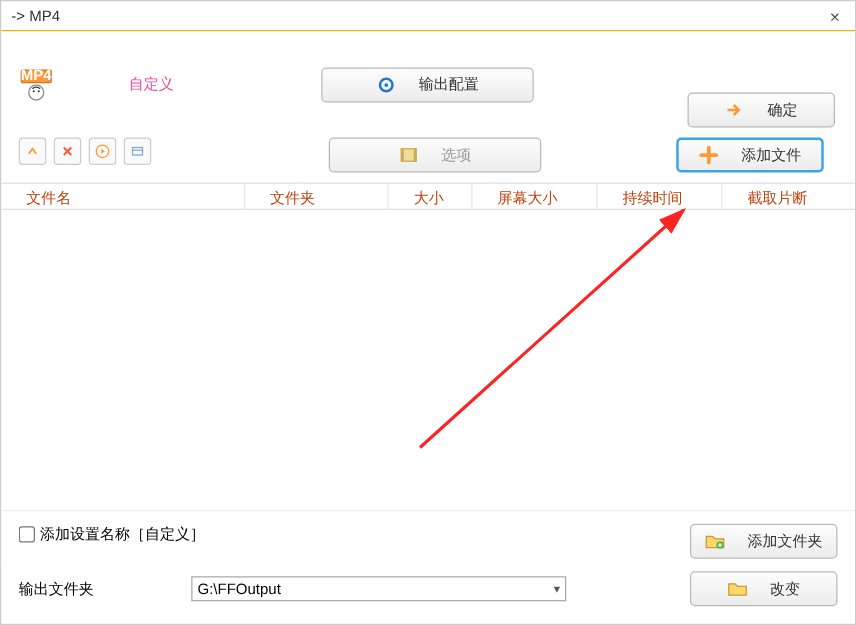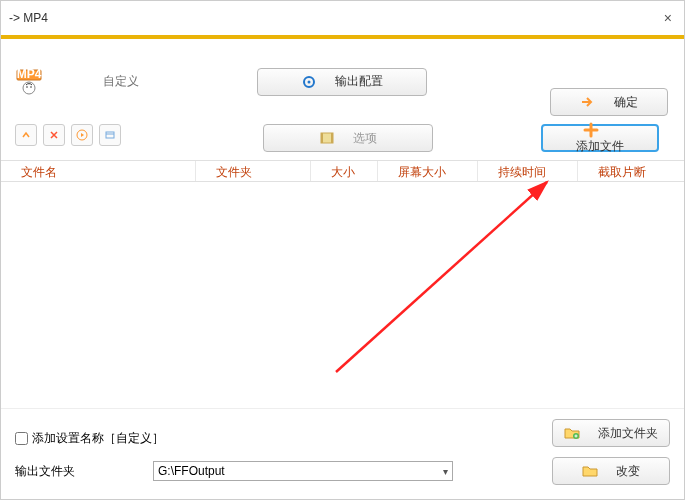--- a/index.html
+++ b/index.html
@@ -1,39 +1,39 @@
 <!DOCTYPE html>
 <html><head>
 <meta charset="utf-8">
 <style>
   * { box-sizing: border-box; margin: 0; padding: 0; font-family: "Microsoft YaHei", Arial, sans-serif; font-size: 12px; }
   body { background: #fff; width: 685px; height: 500px; position: relative; border: 1px solid #ccc; }
-  .titlebar { height: 38px; display: flex; align-items: center; padding: 0 8px; border-bottom: 4px solid #eab308; }
+  .titlebar { height: 24px; display: flex; align-items: center; padding: 0 8px; border-bottom: 1px solid #eab308; }
   .titlebar .title { font-size: 12px; color: #333; }
   .titlebar .spacer { flex: 1; }
   .titlebar .close { font-size: 14px; color: #555; cursor: pointer; padding: 0 4px; }
   .top-row { display: flex; align-items: center; padding: 8px 14px 4px 14px; gap: 8px; }
   .format-icon { width: 28px; height: 28px; position: relative; }
-  .profile-label { width: 140px; text-align: center; color: #737373; }
+  .profile-label { width: 140px; text-align: center; color: #ec4899; }
   .btn { display: inline-flex; align-items: center; justify-content: center; height: 28px; border: 1px solid #b8b8b8; border-radius: 4px; background: linear-gradient(#fdfdfd,#ececec); cursor: pointer; }
   .btn.large { width: 170px; }
   .btn.xlarge { width: 118px; }
   .btn .icon { width: 16px; height: 16px; margin-right: 18px; display: inline-flex; align-items: center; justify-content: center; }
   .btn .label { color: #333; }
   .btn.disabled .label { color: #999; }
   .btn.highlighted { border: 2px solid #3ba3e8; }
   .second-row { display: flex; align-items: flex-start; padding: 4px 23px 8px 14px; gap: 6px; }
   .small-btn { width: 22px; height: 22px; border: 1px solid #ccc; border-radius: 3px; background: #fafafa; display: inline-flex; align-items: center; justify-content: center; cursor: pointer; }
   .table-header { display: flex; background: #fff; border-top: 1px solid #e0e0e0; border-bottom: 1px solid #e0e0e0; height: 22px; }
   .th { padding: 3px 20px; border-right: 1px solid #e8e8e8; color: #c2410c; }
   .th:last-child { border-right: none; }
   .table-body { height: 286px; background: #fff; position: relative; }
   .arrow-annotation { position: absolute; pointer-events: none; }
   .bottom-area { position: absolute; bottom: 0; left: 0; right: 0; padding: 10px 14px 14px 14px; border-top: 1px solid #eee; }
-  .bottom-row { display: flex; align-items: flex-end; margin-bottom: 10px; }
+  .bottom-row { display: flex; align-items: flex-start; margin-bottom: 10px; }
   .checkbox-wrap { display: inline-flex; align-items: center; gap: 4px; }
   .checkbox-wrap input { width: 13px; height: 13px; }
   .path-row { display: flex; align-items: center; gap: 15px; }
   .path-input { width: 300px; height: 20px; border: 1px solid #aaa; padding: 1px 4px; background: #fff; display: flex; align-items: center; justify-content: space-between; }
   .path-input .dd { font-size: 10px; color: #555; }
 </style>
 </head>
 <body>
 
 <div class="titlebar">
@@ -103,21 +103,21 @@
     <span class="icon">
       <svg width="16" height="16" viewBox="0 0 16 16">
           <rect x="2" y="3" width="12" height="10" fill="#eedd99" stroke="#ccaa55"></rect>
           <rect x="2" y="3" width="2" height="10" fill="#ccaa55"></rect>
           <rect x="12" y="3" width="2" height="10" fill="#ccaa55"></rect>
         </svg>
     </span>
     <span class="label">选项</span>
   </div>
   <div style="flex:1"></div>
-  <div class="btn xlarge highlighted" style="margin-right:2px;flex-direction:column;">
+  <div class="btn xlarge highlighted" style="margin-right:2px;">
     <span class="icon">
       <svg width="16" height="16" viewBox="0 0 16 16">
           <path d="M8 2 L8 14 M2 8 L14 8" stroke="#ff9933" stroke-width="3" stroke-linecap="round"></path>
         </svg>
     </span>
     <span class="label">添加文件</span>
   </div>
 </div>
 
 <div class="table-header">

